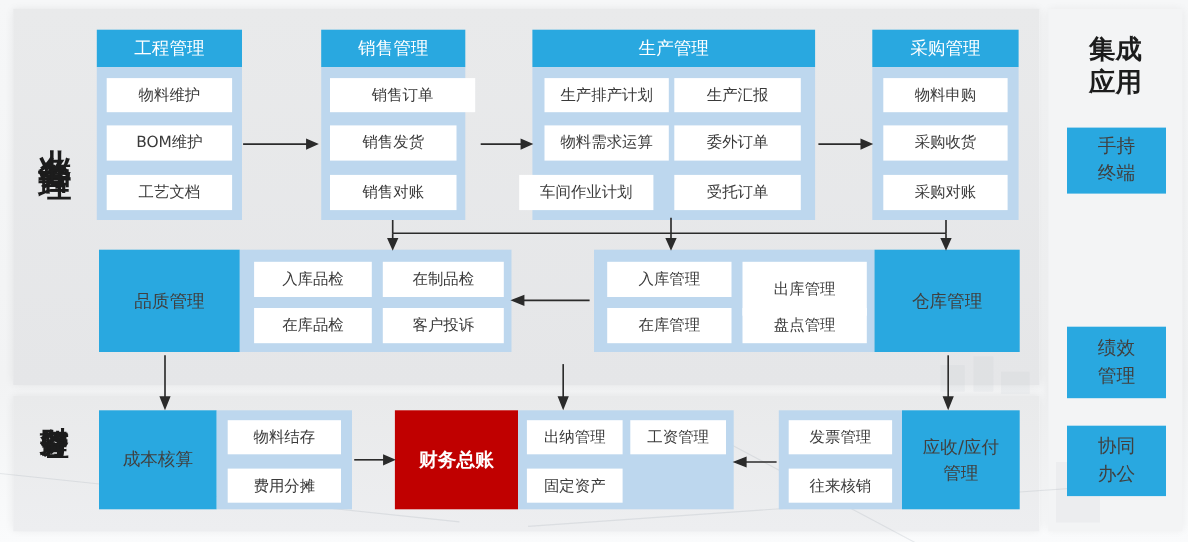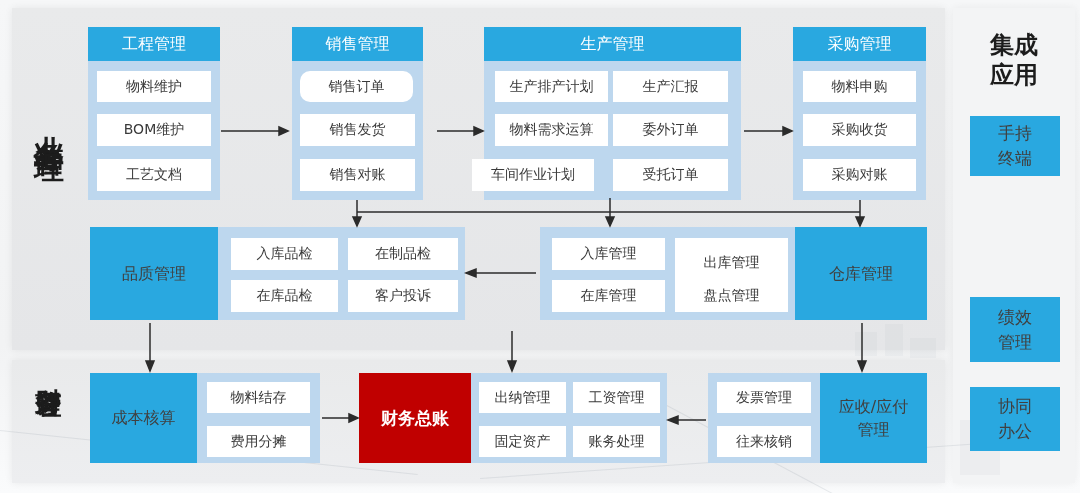--- a/index.html
+++ b/index.html
@@ -62,21 +62,21 @@
   <div class="abs vlabel z2" style="left:32px;top:368px;height:112px;font-size:26px;letter-spacing:1px;">财务管理</div>
 
   <div class="abs hd z2" style="left:88px;top:27px;width:132px;height:34px;">工程管理</div>
   <div class="abs grp z2" style="left:88px;top:61px;width:132px;height:139px;"></div>
   <div class="abs item z2" style="left:97px;top:71px;width:114px;height:31px;">物料维护</div>
   <div class="abs item z2" style="left:97px;top:114px;width:114px;height:32px;">BOM维护</div>
   <div class="abs item z2" style="left:97px;top:159px;width:114px;height:32px;">工艺文档</div>
 
   <div class="abs hd z2" style="left:292px;top:27px;width:131px;height:34px;">销售管理</div>
   <div class="abs grp z2" style="left:292px;top:61px;width:131px;height:139px;"></div>
-  <div class="abs item z2" style="left:300px;top:71px;width:113px;height:31px;border-radius:10px;">销售订单</div>
+  <div class="abs item z2" style="left:300px;top:71px;width:132px;height:31px;">销售订单</div>
   <div class="abs item z2" style="left:300px;top:114px;width:115px;height:32px;">销售发货</div>
   <div class="abs item z2" style="left:300px;top:159px;width:115px;height:32px;">销售对账</div>
 
   <div class="abs hd z2" style="left:484px;top:27px;width:257px;height:34px;">生产管理</div>
   <div class="abs grp z2" style="left:484px;top:61px;width:257px;height:139px;"></div>
   <div class="abs item z2" style="left:495px;top:71px;width:113px;height:31px;">生产排产计划</div>
   <div class="abs item z2" style="left:495px;top:114px;width:113px;height:32px;">物料需求运算</div>
   <div class="abs item z2" style="left:472px;top:159px;width:122px;height:32px;">车间作业计划</div>
   <div class="abs item z2" style="left:613px;top:71px;width:115px;height:31px;">生产汇报</div>
   <div class="abs item z2" style="left:613px;top:114px;width:115px;height:32px;">委外订单</div>
@@ -106,21 +106,20 @@
   <div class="abs grp z2" style="left:197px;top:373px;width:123px;height:90px;"></div>
   <div class="abs item z2" style="left:207px;top:382px;width:103px;height:31px;">物料结存</div>
   <div class="abs item z2" style="left:207px;top:426px;width:103px;height:31px;">费用分摊</div>
 
   <div class="abs redbox z2" style="left:359px;top:373px;width:112px;height:90px;">财务总账</div>
 
   <div class="abs grp z2" style="left:471px;top:373px;width:196px;height:90px;"></div>
   <div class="abs item z2" style="left:479px;top:382px;width:87px;height:31px;">出纳管理</div>
   <div class="abs item z2" style="left:573px;top:382px;width:87px;height:31px;">工资管理</div>
   <div class="abs item z2" style="left:479px;top:426px;width:87px;height:31px;">固定资产</div>
-  <div class="abs item z2" style="left:573px;top:426px;width:87px;height:31px;">账务处理</div>
 
   <div class="abs grp z2" style="left:708px;top:373px;width:112px;height:90px;"></div>
   <div class="abs item z2" style="left:717px;top:382px;width:94px;height:31px;">发票管理</div>
   <div class="abs item z2" style="left:717px;top:426px;width:94px;height:31px;">往来核销</div>
 
   <div class="abs bluebox z2" style="left:820px;top:373px;width:107px;height:90px;">应收/应付
 管理</div>
 
   <div class="abs inttitle z2" style="left:958px;top:30px;width:112px;">集成
 应用</div>

